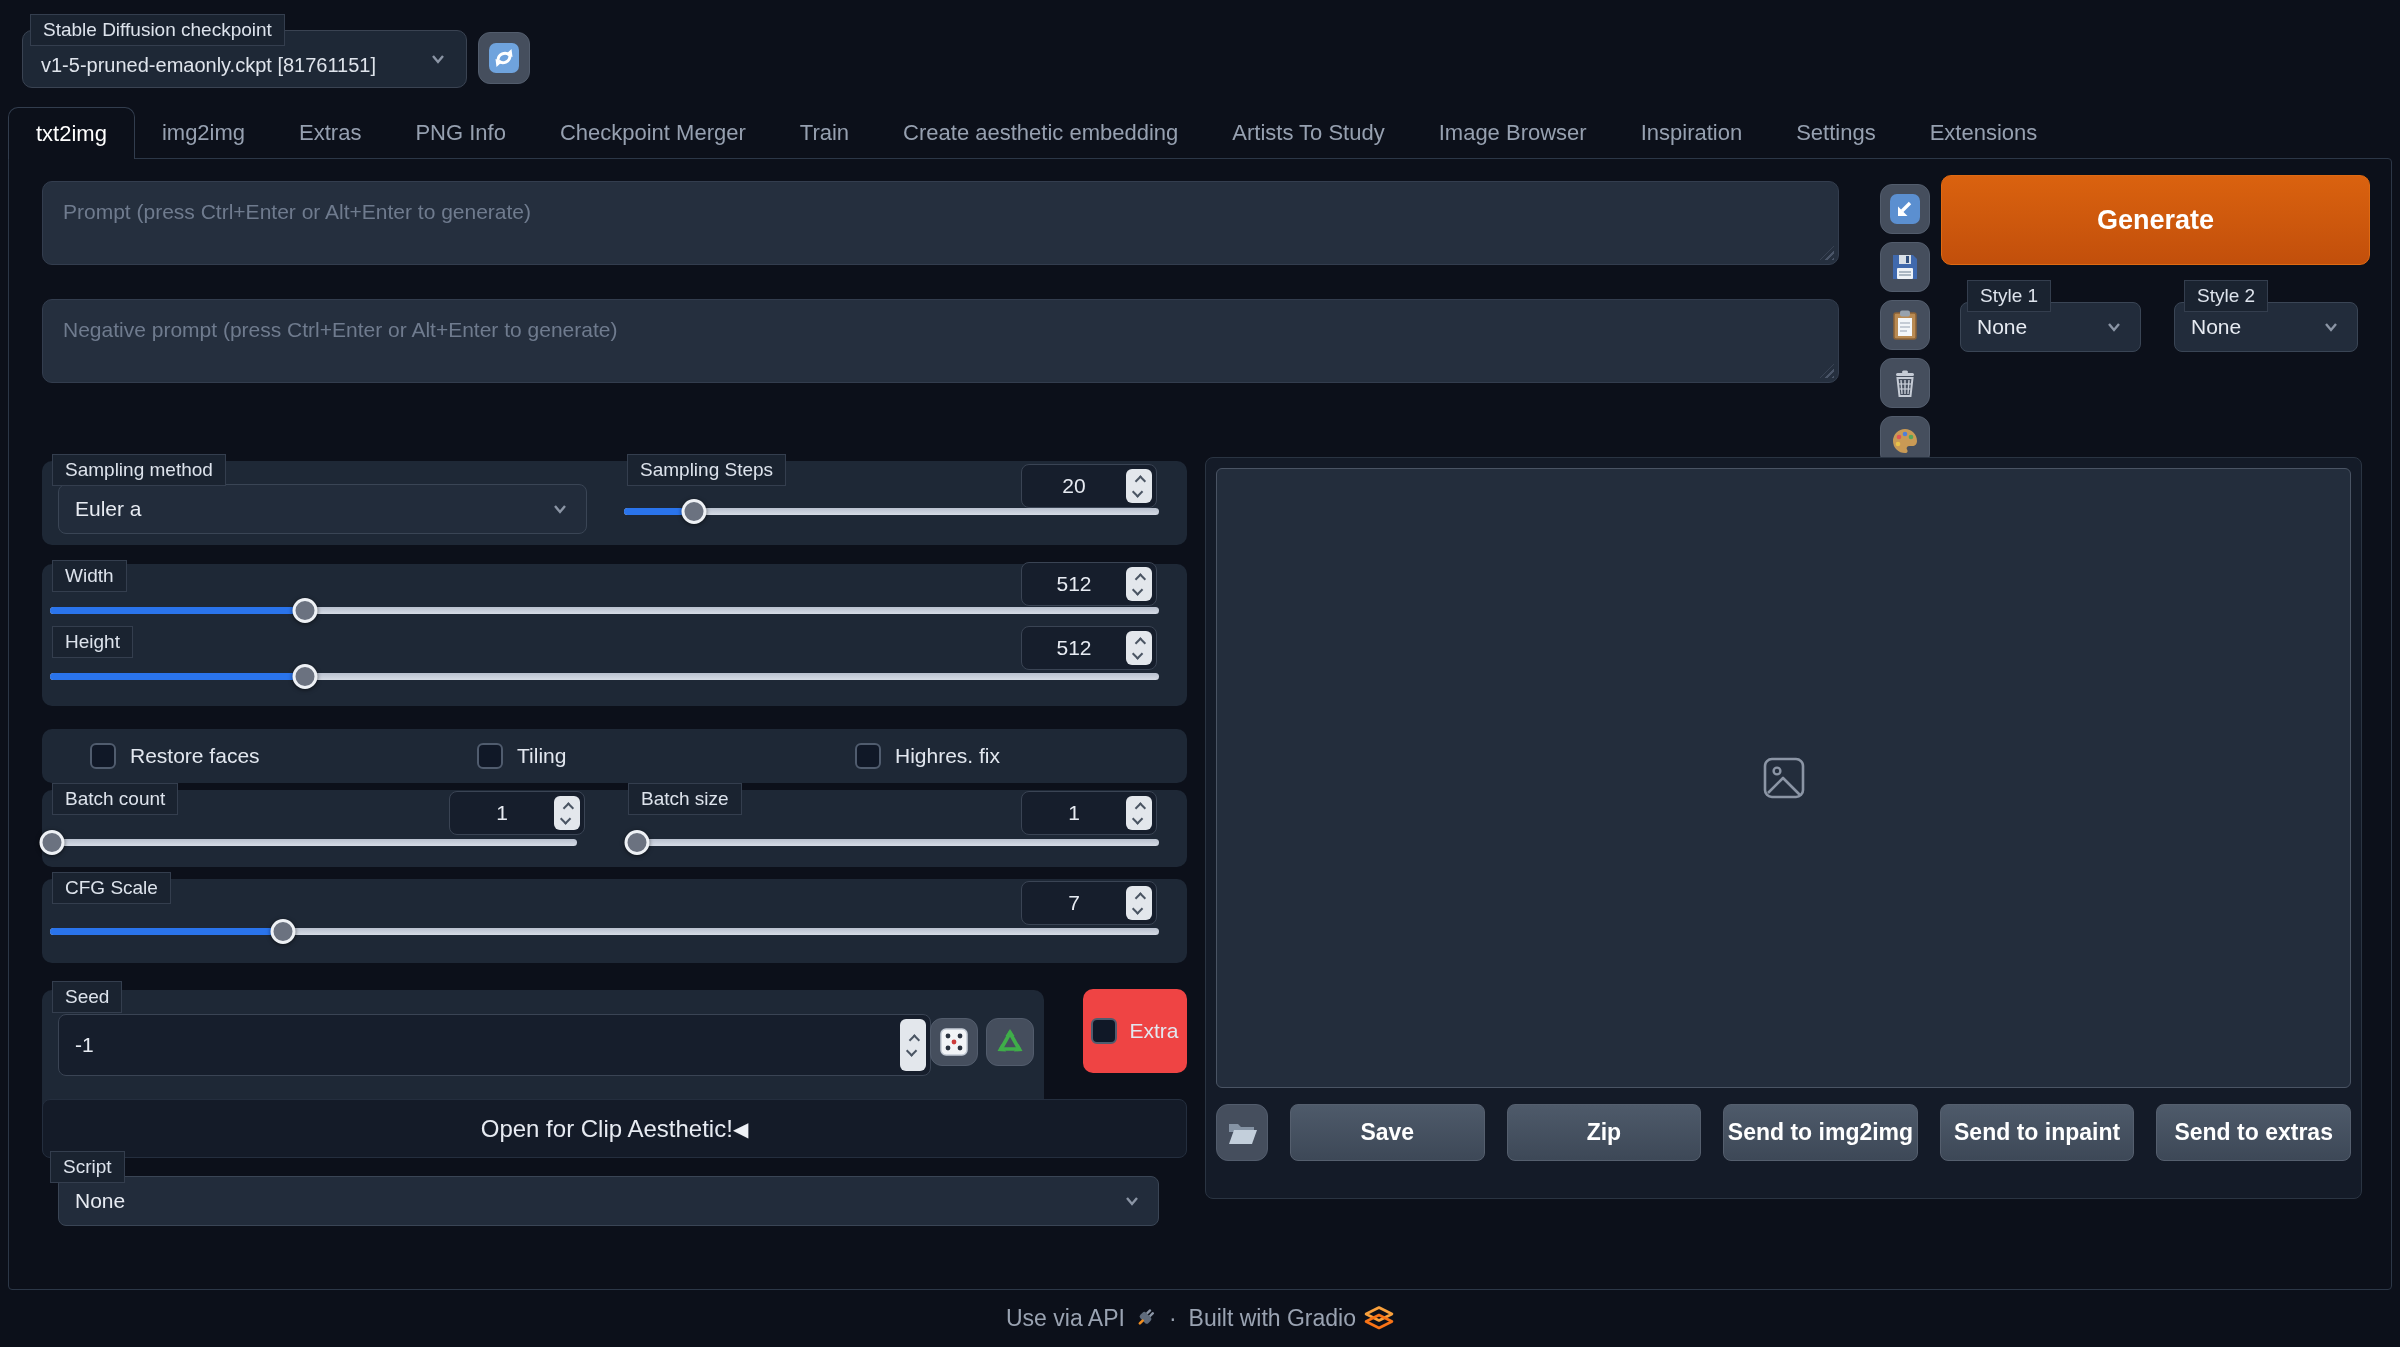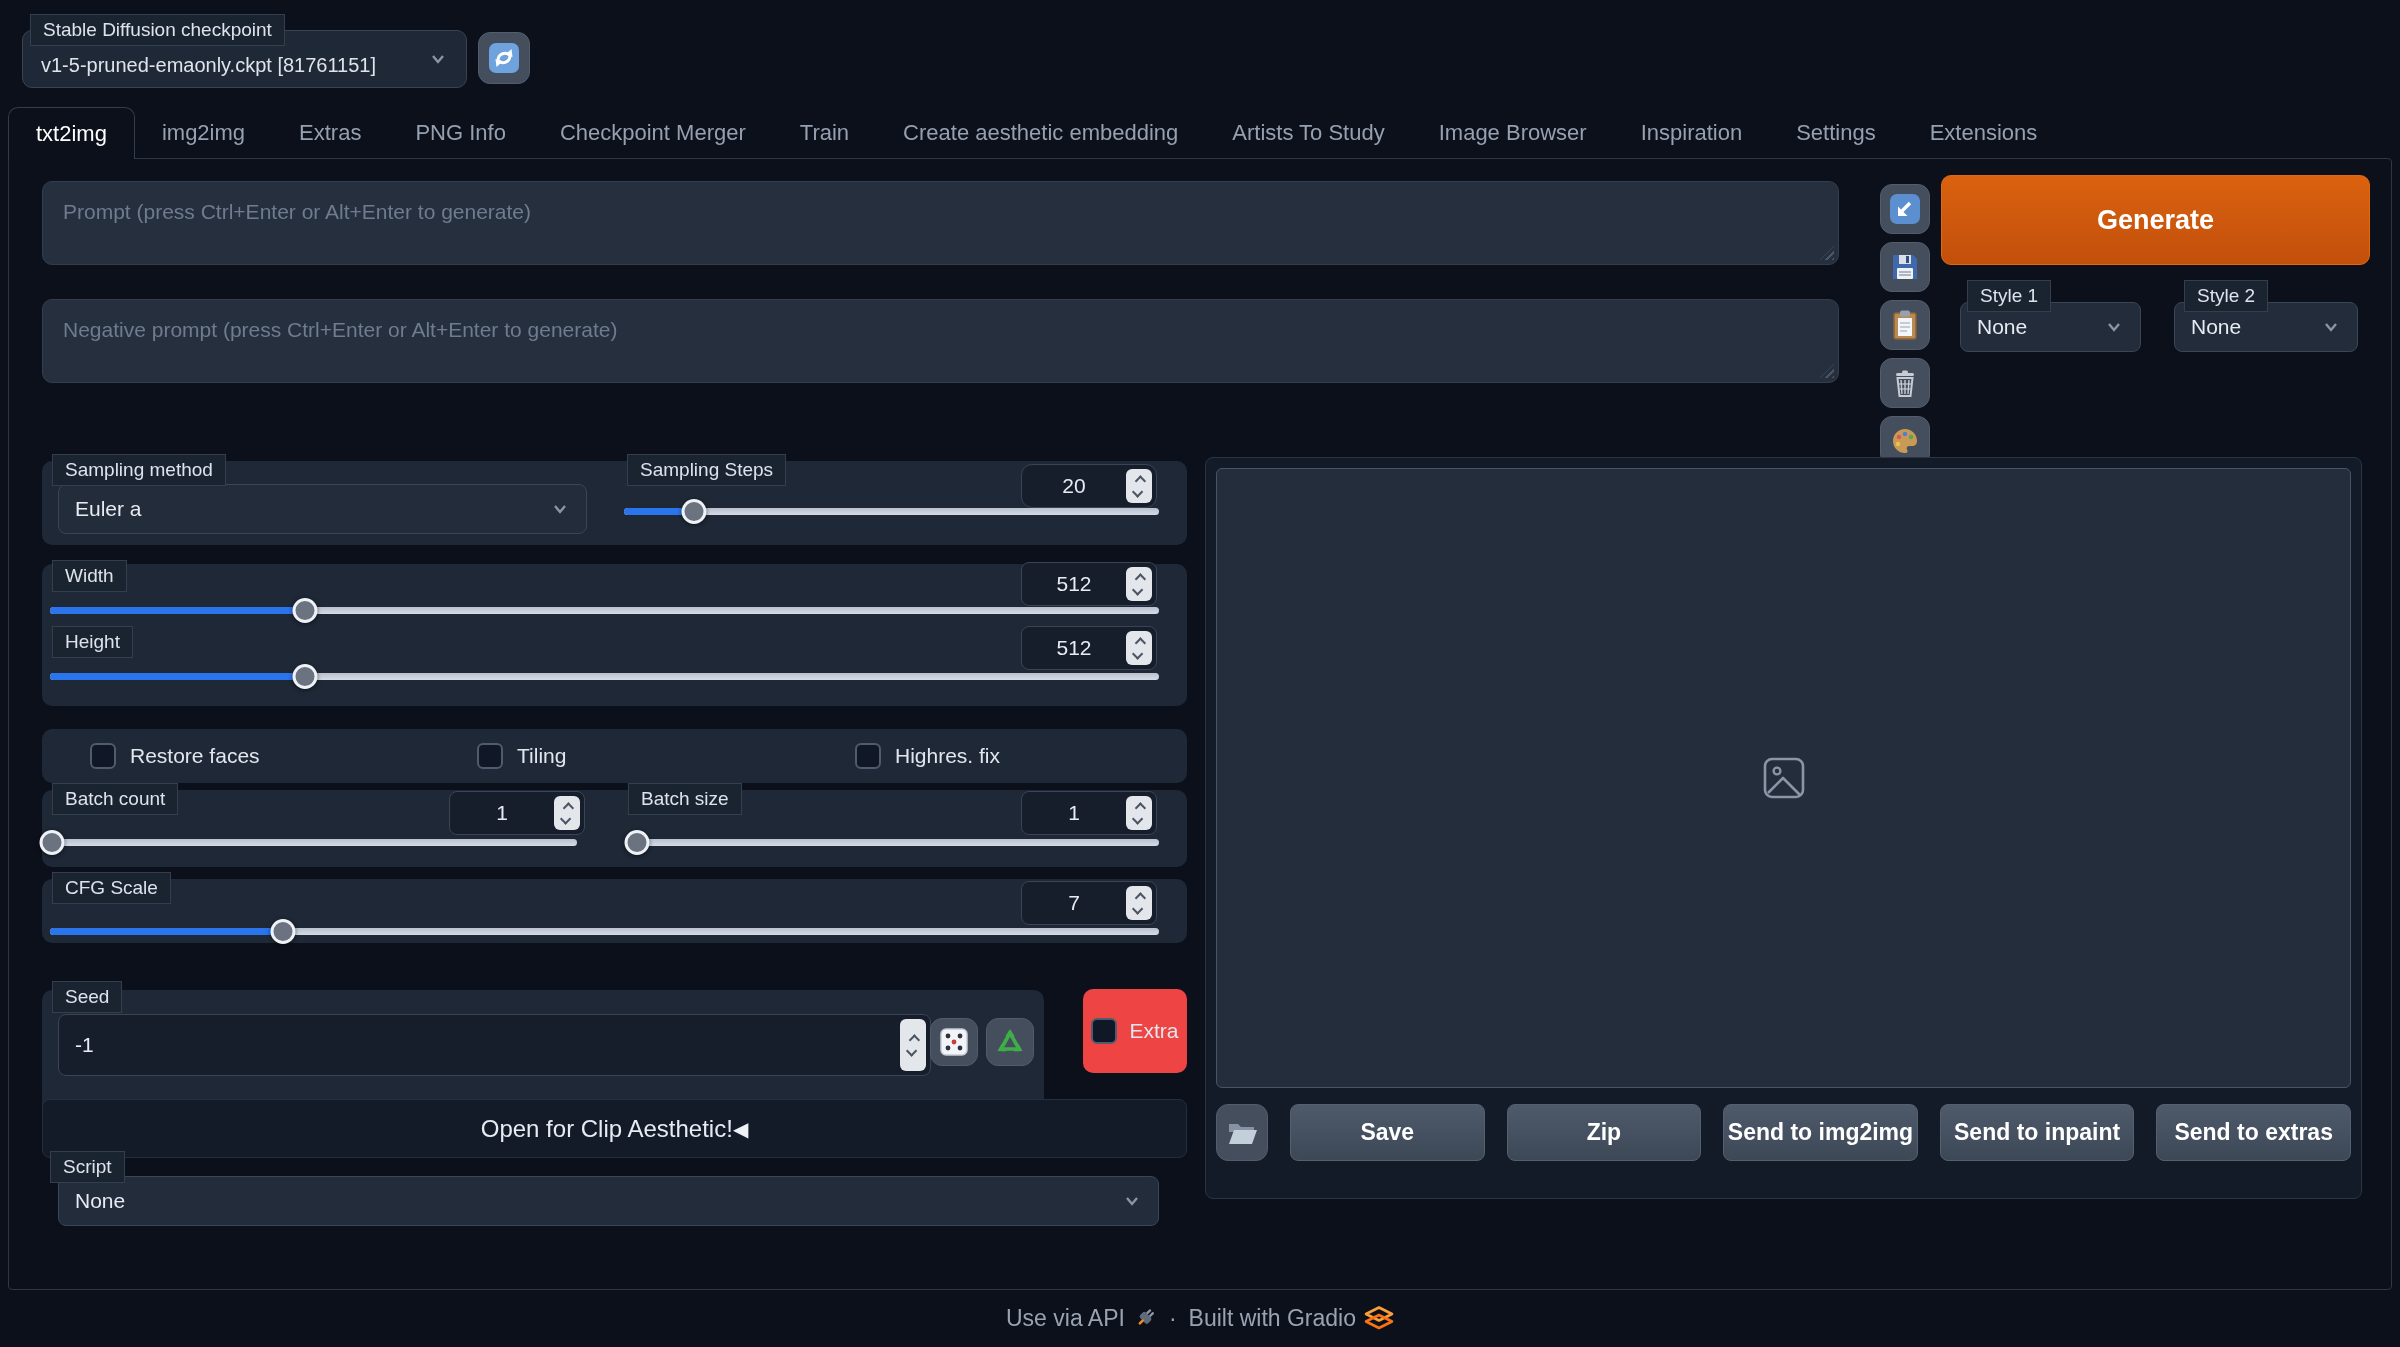--- a/index.html
+++ b/index.html
@@ -298,21 +298,21 @@
 
       <div class="panel" style="top:4px; height:84px;">
         <span class="chip" style="left:10px; top:-7px;">Sampling method</span>
         <div class="select-box" style="position:absolute; left:16px; top:23px; width:529px; height:50px;">
           <span class="val">Euler a</span>
           <svg width="20" height="20" viewBox="0 0 20 20">
               <polyline points="5,7 10,13 15,7" fill="none" stroke="#8b95a5" stroke-width="2.4"></polyline>
             </svg>
         </div>
         <span class="chip" style="left:585px; top:-7px;">Sampling Steps</span>
-        <div class="numbox" style="right:30px; top:3px;border-radius:11px;">
+        <div class="numbox" style="right:30px; top:3px;">
           <span class="numval">20</span>
           <span class="spin">
               <i class="chev up"></i>
               <i class="chev dn"></i>
             </span>
         </div>
         <div class="slider" style="left: 582px; right: 28px; top: 42px; --pct: 13%;">
           <div class="track"></div>
             <div class="fill"></div>
             <div class="thumb"></div>
@@ -385,21 +385,21 @@
               <i class="chev dn"></i>
             </span>
         </div>
         <div class="slider" style="left: 595px; right: 28px; top: 44px; --pct: 0%;">
           <div class="track"></div>
             <div class="fill"></div>
             <div class="thumb"></div>
         </div>
       </div>
 
-      <div class="panel" style="top:422px; height:64px;">
+      <div class="panel" style="top:422px; height:84px;">
         <span class="chip" style="left:10px; top:-7px;">CFG Scale</span>
         <div class="numbox" style="right:30px; top:2px;">
           <span class="numval">7</span>
           <span class="spin">
               <i class="chev up"></i>
               <i class="chev dn"></i>
             </span>
         </div>
         <div class="slider" style="left: 8px; right: 28px; top: 44px; --pct: 21%;">
           <div class="track"></div>

